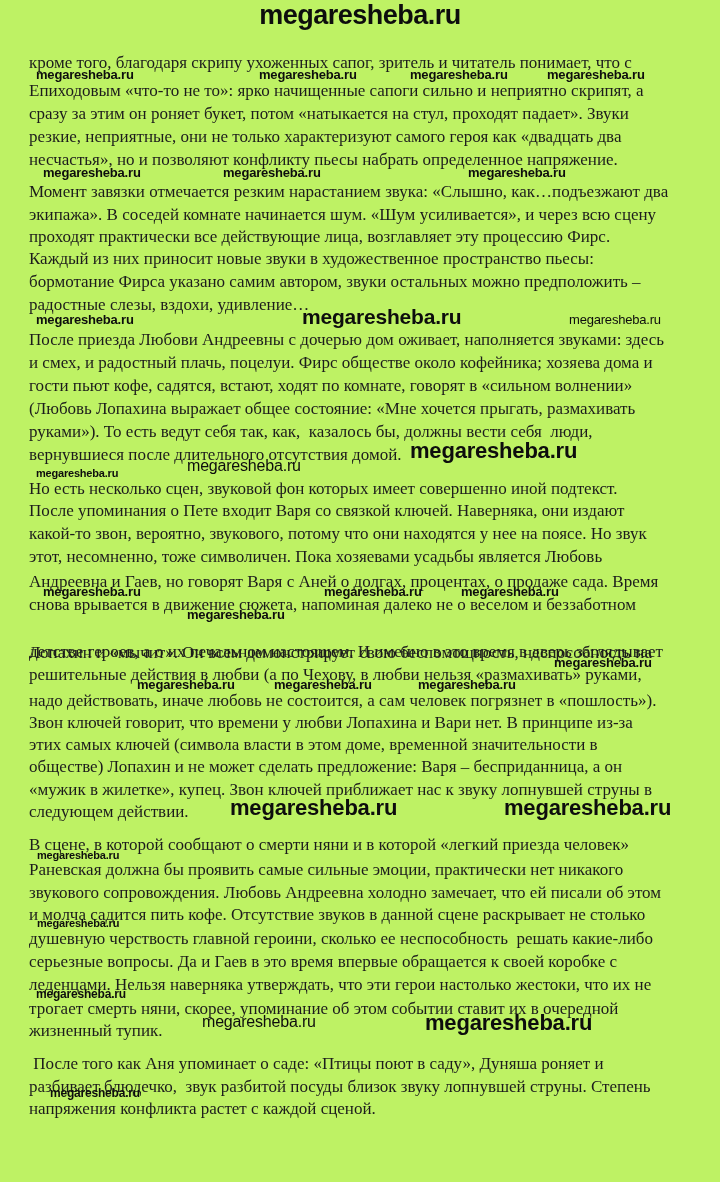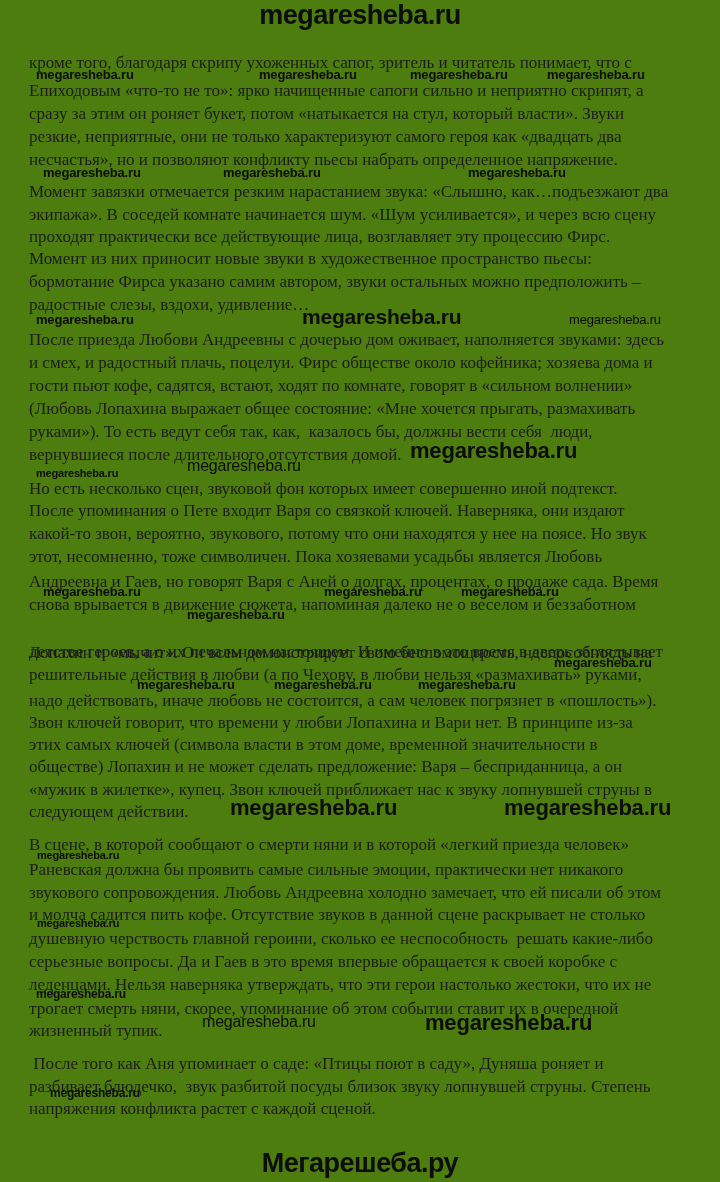--- a/index.html
+++ b/index.html
@@ -5,21 +5,21 @@
   html,body{margin:0;padding:0;}
   body{
     width:720px;height:1182px;
     background:#ffffff;
     font-family:"Liberation Serif", serif;
     position:relative;
     overflow:hidden;
   }
   .page{
     position:absolute;inset:0;
-    background:#4d7c0f;
+    background:#bef264;
   }
   .header-wm{
     position:absolute;
     top:0px;left:0;width:720px;
     text-align:center;
     font-family:"Liberation Sans", sans-serif;
     font-weight:700;
     font-size:27px;
     letter-spacing:-0.5px;
     color:#0d0d0d;
@@ -53,27 +53,27 @@
 </style>
 </head>
 <body>
 
 <div class="page">
   <div class="header-wm">megaresheba.ru</div>
 
   <div id="lines-layer">
       <div class="text-line" style="top: 52px; color: rgb(28, 28, 28);">кроме того, благодаря скрипу ухоженных сапог, зритель и читатель понимает, что с</div>
       <div class="text-line" style="top: 80px; color: rgb(28, 28, 28);">Епиходовым «что-то не то»: ярко начищенные сапоги сильно и неприятно скрипят, а</div>
-      <div class="text-line" style="top: 103px; color: rgb(28, 28, 28);">сразу за этим он роняет букет, потом «натыкается на стул, который власти». Звуки</div>
+      <div class="text-line" style="top: 103px; color: rgb(28, 28, 28);">сразу за этим он роняет букет, потом «натыкается на стул, проходят падает». Звуки</div>
       <div class="text-line" style="top: 126px; color: rgb(28, 28, 28);">резкие, неприятные, они не только характеризуют самого героя как «двадцать два</div>
       <div class="text-line" style="top: 149px; color: rgb(28, 28, 28);">несчастья», но и позволяют конфликту пьесы набрать определенное напряжение.</div>
       <div class="text-line" style="top: 181px; color: rgb(28, 28, 28);">Момент завязки отмечается резким нарастанием звука: «Слышно, как…подъезжают два</div>
       <div class="text-line" style="top: 204px; color: rgb(28, 28, 28);">экипажа». В соседей комнате начинается шум. «Шум усиливается», и через всю сцену</div>
       <div class="text-line" style="top: 226px; color: rgb(28, 28, 28);">проходят практически все действующие лица, возглавляет эту процессию Фирс.</div>
-      <div class="text-line" style="top: 248px; color: rgb(28, 28, 28);">Момент из них приносит новые звуки в художественное пространство пьесы:</div>
+      <div class="text-line" style="top: 248px; color: rgb(28, 28, 28);">Каждый из них приносит новые звуки в художественное пространство пьесы:</div>
       <div class="text-line" style="top: 271px; color: rgb(28, 28, 28);">бормотание Фирса указано самим автором, звуки остальных можно предположить –</div>
       <div class="text-line" style="top: 294px; color: rgb(28, 28, 28);">радостные слезы, вздохи, удивление…</div>
       <div class="text-line" style="top: 329px; color: rgb(28, 28, 28);">После приезда Любови Андреевны с дочерью дом оживает, наполняется звуками: здесь</div>
       <div class="text-line" style="top: 352px; color: rgb(28, 28, 28);">и смех, и радостный плачь, поцелуи. Фирс обществе около кофейника; хозяева дома и</div>
       <div class="text-line" style="top: 375px; color: rgb(28, 28, 28);">гости пьют кофе, садятся, встают, ходят по комнате, говорят в «сильном волнении»</div>
       <div class="text-line" style="top: 398px; color: rgb(28, 28, 28);">(Любовь Лопахина выражает общее состояние: «Мне хочется прыгать, размахивать</div>
       <div class="text-line" style="top: 421px; color: rgb(28, 28, 28);">руками»). То есть ведут себя так, как,  казалось бы, должны вести себя  люди,</div>
       <div class="text-line" style="top: 444px; color: rgb(28, 28, 28);">вернувшиеся после длительного отсутствия домой.</div>
       <div class="text-line" style="top: 478px; color: rgb(28, 28, 28);">Но есть несколько сцен, звуковой фон которых имеет совершенно иной подтекст.</div>
       <div class="text-line" style="top: 500px; color: rgb(28, 28, 28);">После упоминания о Пете входит Варя со связкой ключей. Наверняка, они издают</div>
@@ -128,14 +128,13 @@
       <div class="wm" style="left: 230px; top: 797px; font-size: 22px; font-weight: 700;">megaresheba.ru</div>
       <div class="wm" style="left: 504px; top: 797px; font-size: 22px; font-weight: 700;">megaresheba.ru</div>
       <div class="wm" style="left: 37px; top: 850px; font-size: 11px; font-weight: 700;">megaresheba.ru</div>
       <div class="wm" style="left: 37px; top: 918px; font-size: 11px; font-weight: 700;">megaresheba.ru</div>
       <div class="wm" style="left: 36px; top: 988px; font-size: 12px; font-weight: 700;">megaresheba.ru</div>
       <div class="wm" style="left: 202px; top: 1014px; font-size: 16px; font-weight: 400;">megaresheba.ru</div>
       <div class="wm" style="left: 425px; top: 1012px; font-size: 22px; font-weight: 700;">megaresheba.ru</div>
       <div class="wm" style="left: 50px; top: 1087px; font-size: 12px; font-weight: 700;">megaresheba.ru</div>
     </div>
 
-  <div class="footer-wm">Мегарешеба.ру</div>
 </div>
 
 </body></html>

